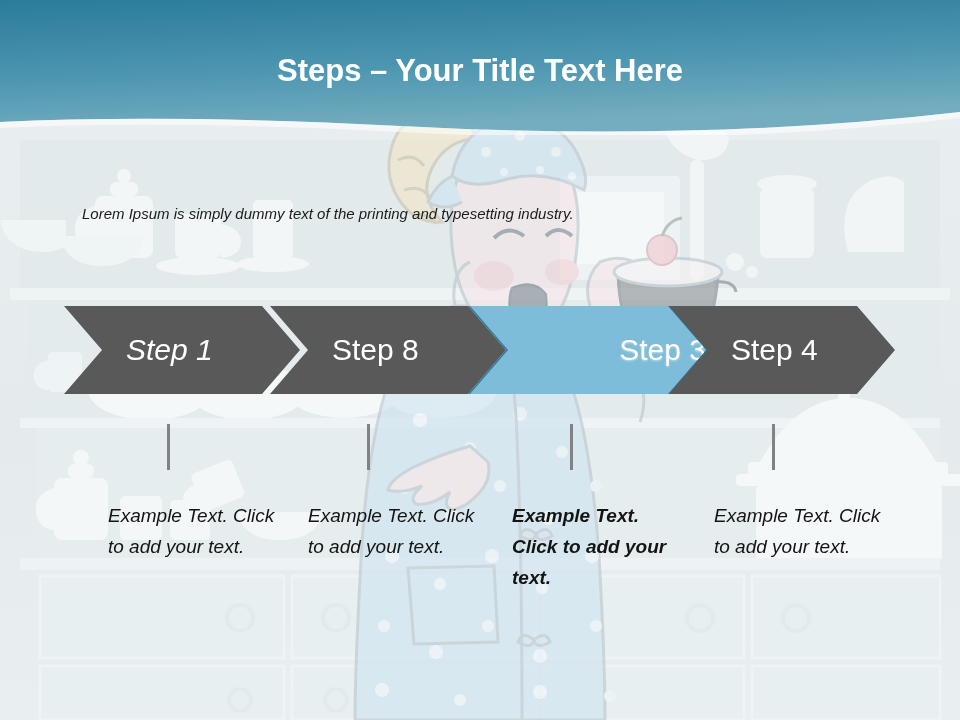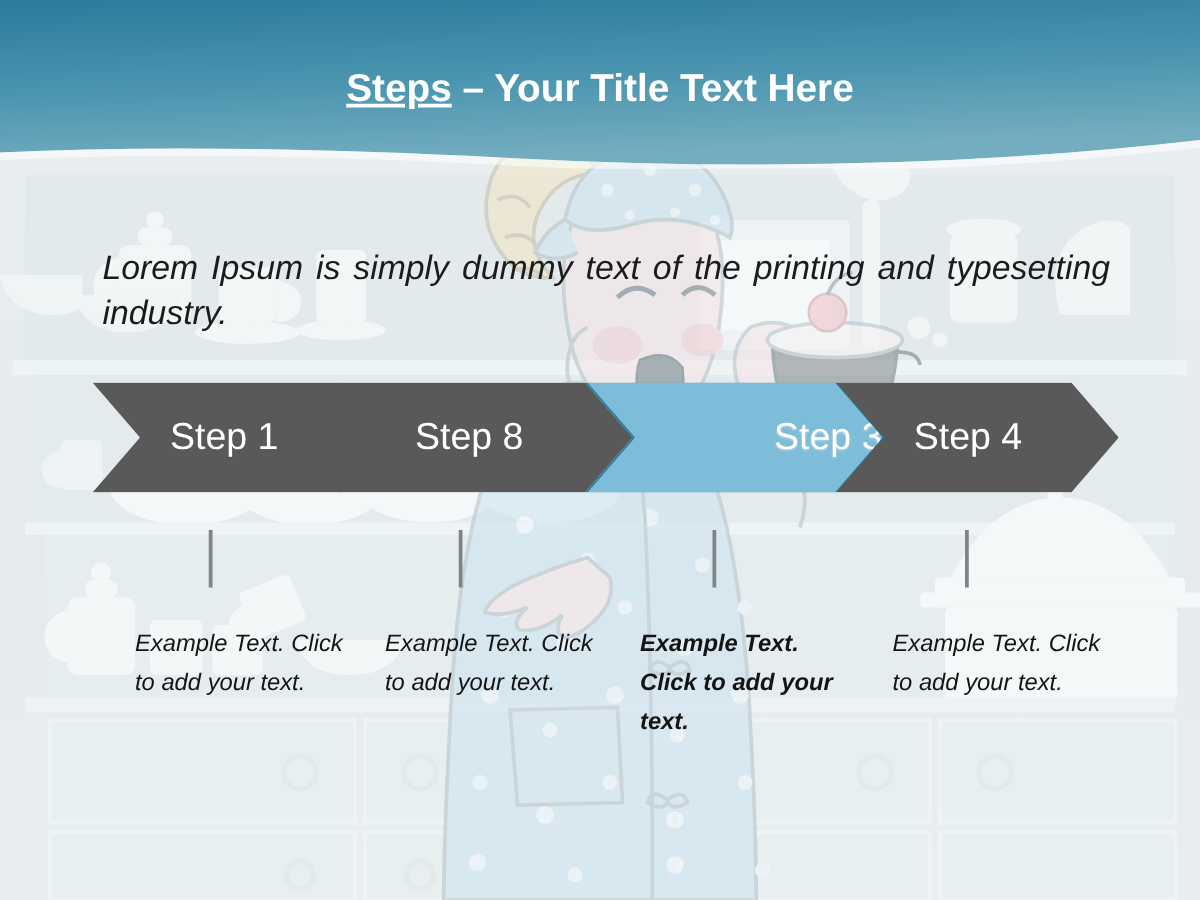--- a/index.html
+++ b/index.html
@@ -28,28 +28,28 @@
   .slide-title {
     position:absolute;
     top:52px; left:0; width:960px;
     text-align:center;
     color:#ffffff;
     font-size:31px;
     line-height:38px;
     white-space:nowrap;
     z-index:5;
   }
-  .slide-title .t-bold { font-weight:bold;text-decoration:underline; }
+  .slide-title .t-bold { font-weight:bold; }
   .slide-title .t-reg  { font-weight:bold; }
 
   
   .body-text {
     position:absolute;
     left:82px; top:196px; width:806px;
-    font-size:27px;
+    font-size:15px;
     line-height:36px;
     font-style:italic;
     color:#1b1b1b;
     text-align:justify;
     z-index:4;
   }
 
   
   .steps-band {
     position:absolute;
@@ -348,21 +348,21 @@
     <path d="M0 122 Q170 114 400 126 Q700 142 960 112 L960 118 Q700 148 400 132 Q170 120 0 128 Z" fill="#ffffff" opacity="0.55"></path>
   </svg>
 
   <div class="slide-title">
     <span class="t-bold">Steps</span><span class="t-reg"> – Your Title Text Here</span>
   </div>
 
   <div class="body-text">Lorem Ipsum is simply dummy text of the printing and typesetting industry.</div>
 
   <div class="steps-band">
-    <div class="chev plain" style="left:74px; width:236px;">
+    <div class="chev plain" style="left:64px; width:236px;font-style:italic;">
       <span class="chev-label">Step 1</span>
     </div>
     <div class="chev plain" style="left:270px; width:236px;">
       <span class="chev-label">Step 8</span>
     </div>
     <div class="chev-border" style="left:468px; width:240px;"></div>
     <div class="chev accent" style="left:470px; width:236px;">
       <span class="chev-label">Step 3</span>
     </div>
     <div class="chev plain" style="left:669px; width:226px;align-items:center;">

